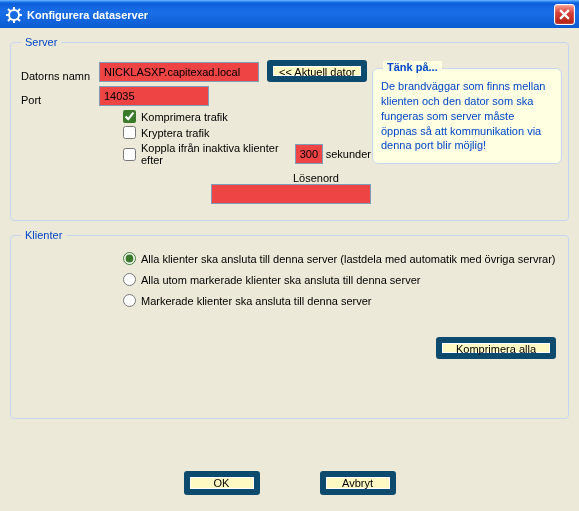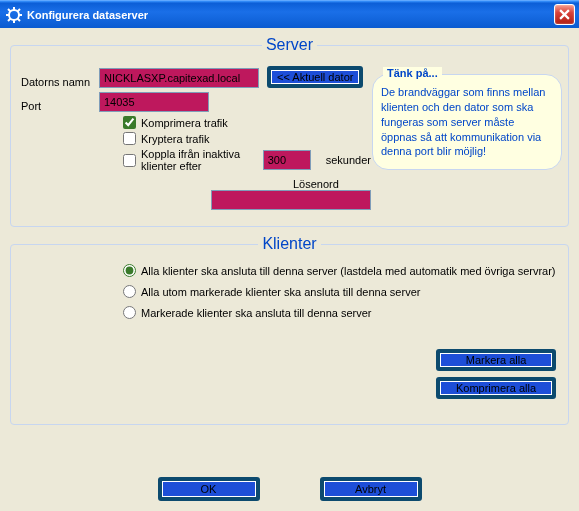--- a/index.html
+++ b/index.html
@@ -45,48 +45,47 @@
   fieldset {
     border: 1px solid #c7d6f0;
     border-radius: 4px;
     margin: 0 0 8px 0;
     padding: 8px 10px 12px 10px;
     position: relative;
   }
   fieldset > legend {
     color: #0046c8;
     padding: 0 4px;
-    font-size: 16px;
-    text-align: center;
+    font-size: 11px;
   }
   .row {
     display: flex;
     align-items: flex-end;
     margin: 4px 0;
   }
   .label-col {
     width: 78px;
     color: #000;
   }
   input[type=text], input[type=password] {
     font: inherit;
     border: 1px solid #7f9db9;
     height: 20px;
     padding: 2px 4px;
-    background: #be185d;
+    background: #ef4444;
   }
   .computer-name { width: 160px; }
   .port-input { width: 110px; }
-  .timeout-input { width: 48px; margin: 0 15px; text-align: left; display:inline-block; }
+  .timeout-input { width: 28px; margin: 0 3px; text-align: left; display:inline-block; }
   .pw-input { width: 160px; }
   button {
     font: inherit;
     height: 22px;
-    background: #1d4ed8;
-    border: 4px solid #0c4a6e;
+    background: #fef9c3;
+    border: 6px solid #0c4a6e;
     border-radius: 3px;
     padding: 0 10px;
     cursor: default;
     box-shadow: inset 0 0 0 1px #fff, 0 0 0 0 rgba(0,0,0,0);
   }
   .btn-aktuell { margin-left: 8px; padding: 0 6px; }
   .cb-row, .rb-row {
     display: flex; align-items: center;
     margin: 3px 0 3px 0;
     padding-left: 24px;
@@ -98,21 +97,21 @@
   }
   input[type=radio] { accent-color: #3a7a2a; }
   .indent { margin-left: 78px; }
   .hint-box {
     position: absolute;
     right: 6px;
     top: 20px;
     width: 190px;
     background: #ffffe1;
     border: 1px solid #c7d6f0;
-    border-radius: 16px;
+    border-radius: 6px;
     padding: 6px 8px 10px 8px;
   }
   .hint-box .hint-legend {
     position: absolute;
     top: -8px;
     left: 10px;
     background: #ffffe1;
     color: #0046c8;
     font-weight: bold;
     padding: 0 4px;
@@ -130,21 +129,21 @@
     margin-top: 30px;
     padding-right: 2px;
   }
   .klient-actions button { width: 120px; }
   .footer {
     display: flex;
     justify-content: center;
     gap: 60px;
     margin-top: 52px;
   }
-  .footer button { width: 102px; height: 24px; }
+  .footer button { width: 76px; height: 24px; }
   .server-left { width: 350px; }
 </style>
 </head>
 <body>
 
 <div class="titlebar">
   <span class="icon">
     <svg width="16" height="16" viewBox="0 0 16 16">
       <circle cx="8" cy="8" r="5" fill="none" stroke="#fff" stroke-width="2"></circle>
       <g stroke="#fff" stroke-width="2">
@@ -224,21 +223,20 @@
         <input type="radio" name="kl" id="r3" value="except" style="">
         <label for="r3">Alla utom markerade klienter ska ansluta till denna server</label>
       </div>
       <div class="rb-row" style="margin-top:8px;">
         <input type="radio" name="kl" id="r2" value="marked" style="">
         <label for="r2">Markerade klienter ska ansluta till denna server</label>
       </div>
     </div>
 
     <div class="klient-actions">
-      <button>Markera alla</button>
       <button>Komprimera alla</button>
     </div>
   </fieldset>
 
   <div class="footer">
     <button>OK</button>
     <button>Avbryt</button>
   </div>
 
 </div>

